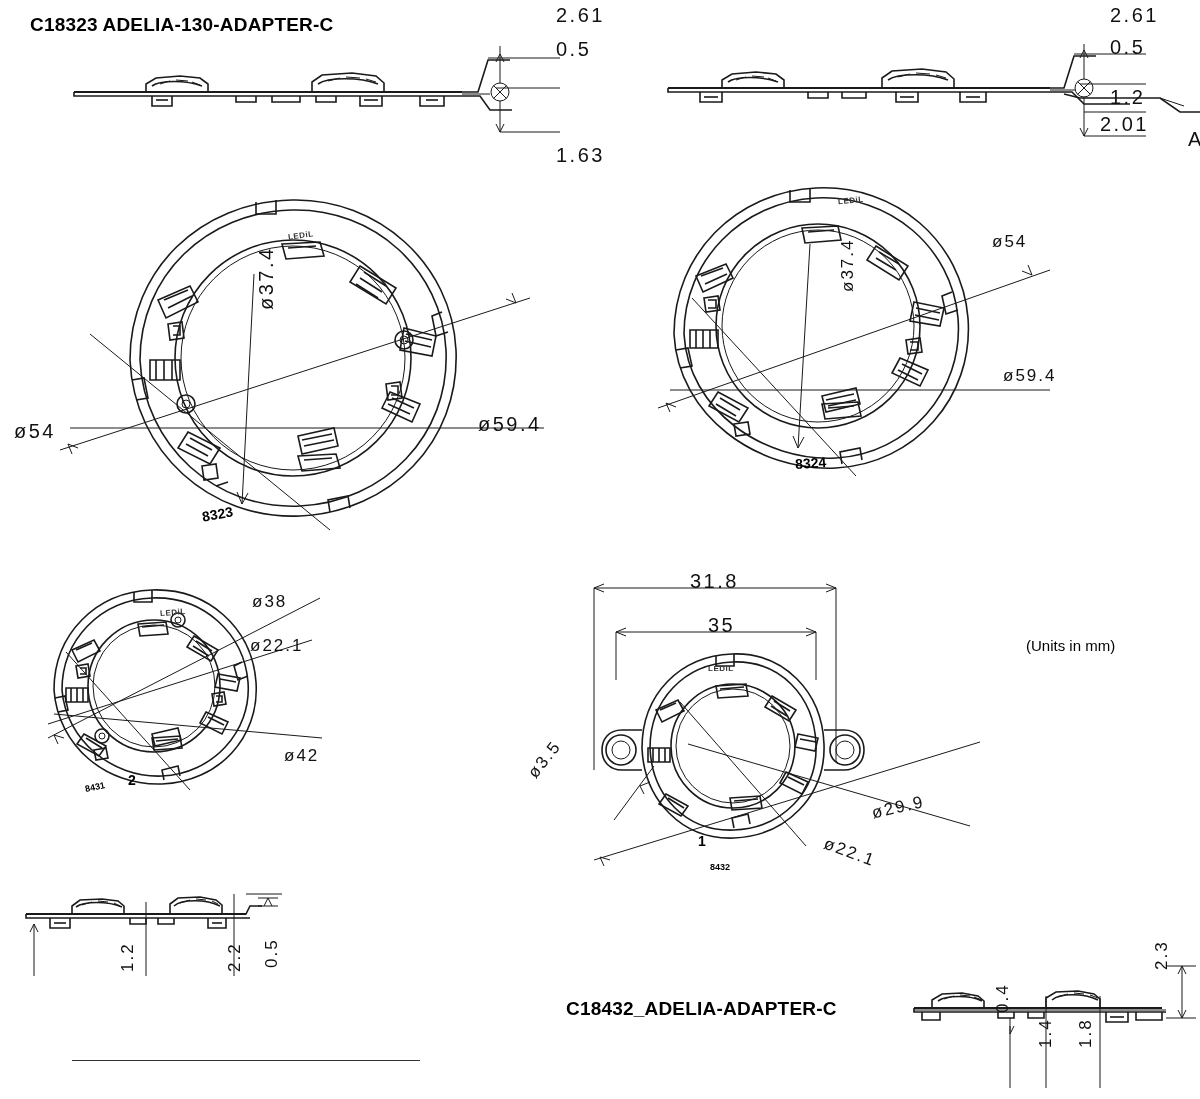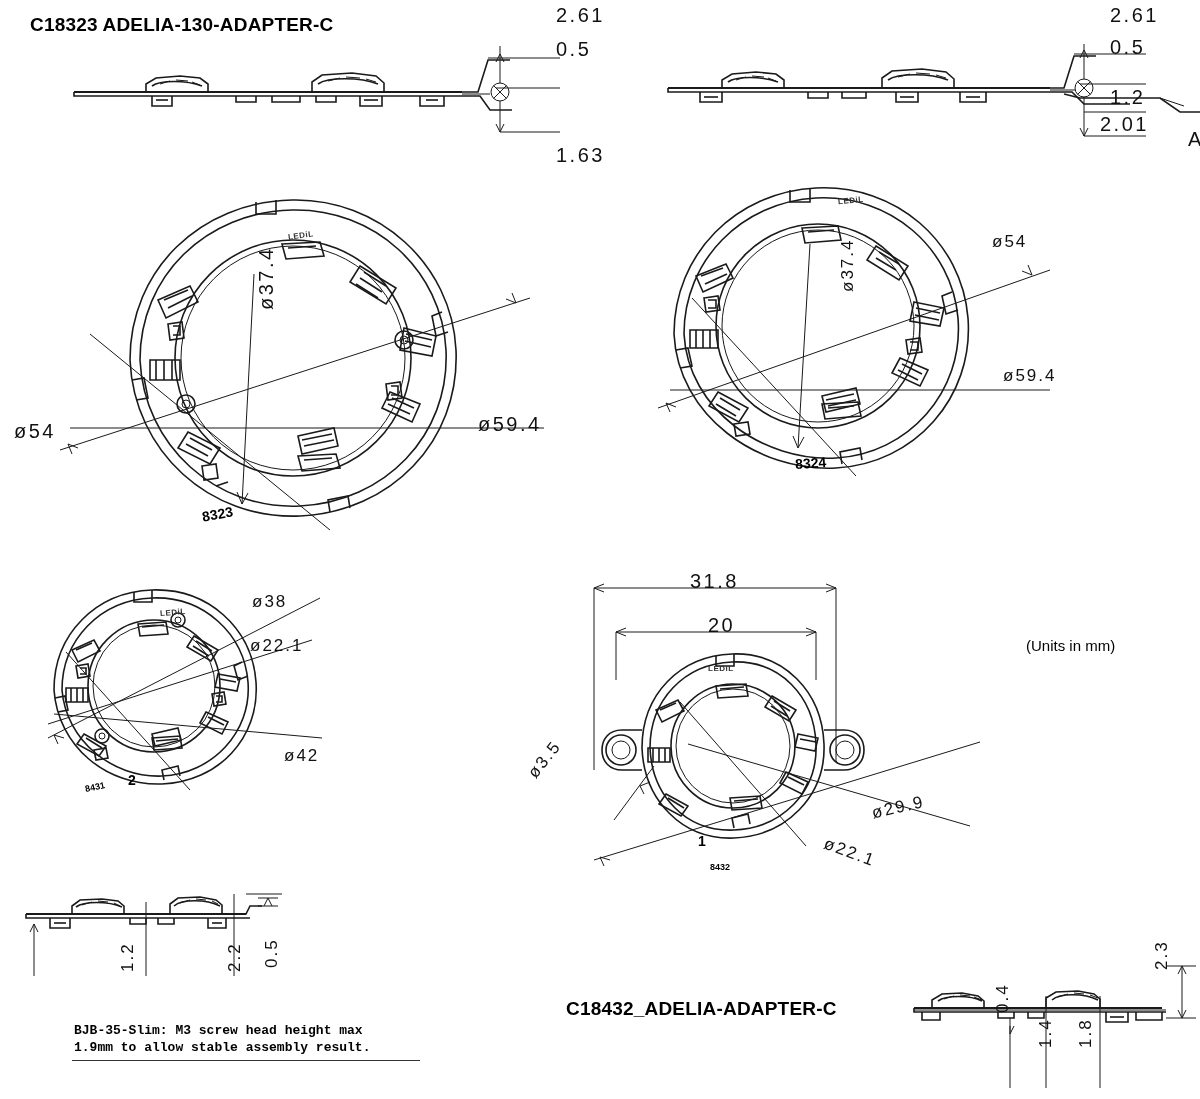--- a/index.html
+++ b/index.html
@@ -439,21 +439,21 @@
       <path class="ln thin" d="M14,290 L400,172"></path>
       <path class="ln thin" d="M20,287 L30,290 M20,287 L24,296"></path>
       <path class="ln thin" d="M34,250 L74,196"></path>
       <path class="ln thin" d="M60,216 L70,212 M60,216 L64,224"></path>
       <path class="ln thin" d="M108,174 L390,256"></path>
       <path class="ln thin" d="M100,132 L226,276"></path>
     </svg>
   </div>
 
   <div class="abs dim" style="left:690px; top:570px;">31.8</div>
-  <div class="abs dim" style="left:708px; top:614px;">20</div>
+  <div class="abs dim" style="left:708px; top:614px;">35</div>
   <div class="abs dim-sm" style="left:524px; top:770px; transform:rotate(-52deg); transform-origin:left top;">ø3.5</div>
   <div class="abs dim-sm" style="left:870px; top:804px; transform:rotate(-13deg); transform-origin:left top;">ø29.9</div>
   <div class="abs dim-sm" style="left:828px; top:834px; transform:rotate(20deg); transform-origin:left top;">ø22.1</div>
   <div class="abs logo-txt" style="left:708px; top:664px;">LEDiL</div>
   <div class="abs stamp" style="left:698px; top:833px;">1</div>
   <div class="abs stamp-sm" style="left:710px; top:862px;">8432</div>
 
   <div class="abs units-note" style="left:1026px; top:637px;">(Units in mm)</div>
 
   <div class="abs" style="left:10px; top:880px;">
@@ -482,22 +482,20 @@
       <path class="ln thin" d="M248,18 L268,18"></path>
       <path class="ln thin" d="M258,18 L254,26 M258,18 L262,26"></path>
       <path class="ln thin" d="M236,14 L272,14"></path>
     </svg>
   </div>
 
   <div class="abs dim-sm rot90" style="left:118px; top:972px;">1.2</div>
   <div class="abs dim-sm rot90" style="left:225px; top:972px;">2.2</div>
   <div class="abs dim-sm rot90" style="left:262px; top:968px;">0.5</div>
 
-  <div class="abs note-mono" style="left:74px; top:1022px;">BJB-35-Slim: M3 screw head height max
-1.9mm to allow stable assembly result.</div>
   <div class="abs" style="left:72px; top:1060px; width:348px; height:1px; background:#333;"></div>
 
 
   <div class="abs part-title" style="left:566px; top:998px;">C18432_ADELIA-ADAPTER-C</div>
 
   <div class="abs" style="left:900px; top:960px;">
     <svg width="300" height="130" viewBox="0 0 300 130">
       <path class="ln thick" d="M14,48 L262,48"></path>
       <path class="ln med" d="M14,48 L14,52 L266,52"></path>
       <path class="ln med" d="M32,48 L32,40 L42,34 L62,33 L78,36 L84,41 L84,48"></path>

